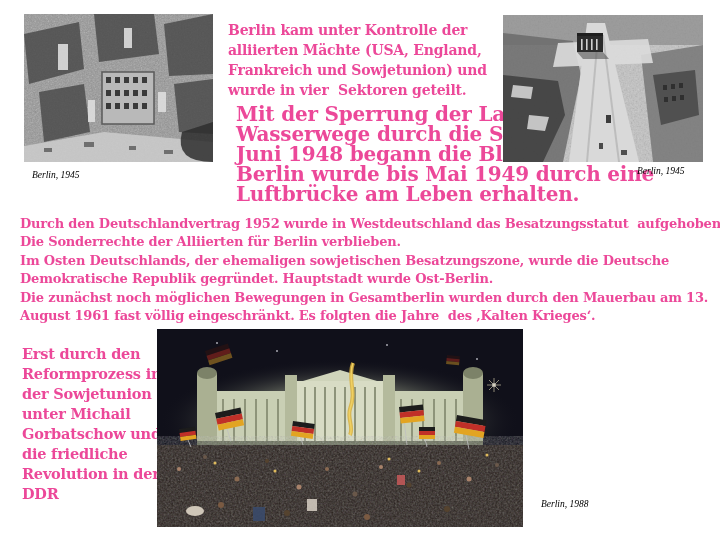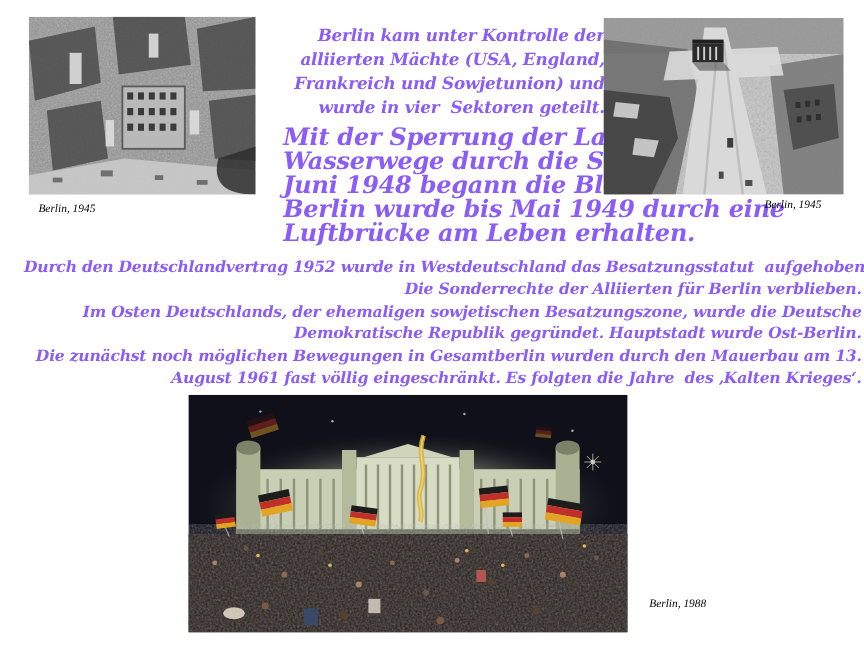--- a/index.html
+++ b/index.html
@@ -3,22 +3,22 @@
 <meta charset="utf-8">
 <style>
   html,body { margin:0; padding:0; background:#ffffff; }
   .slide {
     position:relative; width:720px; height:540px; background:#ffffff;
     font-family:"DejaVu Serif", serif; overflow:hidden;
   }
   figure { margin:0; padding:0; position:absolute; }
   figure svg { display:block; }
   .txt {
-    position:absolute; color:#8b5cf6; font-style:italic; font-weight:bold;
-    white-space:pre; letter-spacing:-0.2px;text-align:right;
+    position:absolute; color:#ec4899; font-weight:bold;
+    white-space:pre; letter-spacing:-0.2px;
   }
   .para-tc1 { left:228px; top:20px;  width:276px; font-size:14px;   line-height:20px; }
   .para-tc2 { left:236px; top:104px; width:280px; font-size:20px;   line-height:20px; }
   .para-mid { left:20px;  top:215px; width:698px; font-size:13px;   line-height:18.4px; }
   .para-bl  { left:22px;  top:344px; width:148px; font-size:14.5px; line-height:20px; }
   .para-br  { left:538px; top:352px; width:178px; font-size:14.5px; line-height:22.5px; }
   .caption {
     position:absolute; color:#000000; font-style:italic; font-weight:normal;
     font-size:9.5px; white-space:pre;font-family:Liberation Serif, serif;
   }
@@ -145,20 +145,28 @@
   </figure>
   <div class="caption cap-tr">Berlin, 1945</div>
 
   <div class="txt para-mid">Durch den Deutschlandvertrag 1952 wurde in Westdeutschland das Besatzungsstatut  aufgehoben.
 Die Sonderrechte der Alliierten für Berlin verblieben.
 Im Osten Deutschlands, der ehemaligen sowjetischen Besatzungszone, wurde die Deutsche
 Demokratische Republik gegründet. Hauptstadt wurde Ost-Berlin.
 Die zunächst noch möglichen Bewegungen in Gesamtberlin wurden durch den Mauerbau am 13.
 August 1961 fast völlig eingeschränkt. Es folgten die Jahre  des ‚Kalten Krieges‘.</div>
 
+  <div class="txt para-bl">Erst durch den
+Reformprozess in
+der Sowjetunion
+unter Michail
+Gorbatschow und
+die friedliche
+Revolution in der
+DDR</div>
 
   <figure class="photo-b">
     <svg viewBox="0 0 366 198" width="366" height="198" preserveAspectRatio="none" aria-hidden="true">
       <defs>
         <filter id="b-n">
             <feTurbulence type="fractalNoise" baseFrequency="0.55" numOctaves="3" seed="9" stitchTiles="stitch"></feTurbulence>
             <feColorMatrix type="saturate" values="0.25"></feColorMatrix>
           </filter>
         <radialGradient id="b-glow" cx="50%" cy="50%" r="50%">
           <stop offset="0%" stop-color="#dee4c4" stop-opacity="0.85"></stop>

